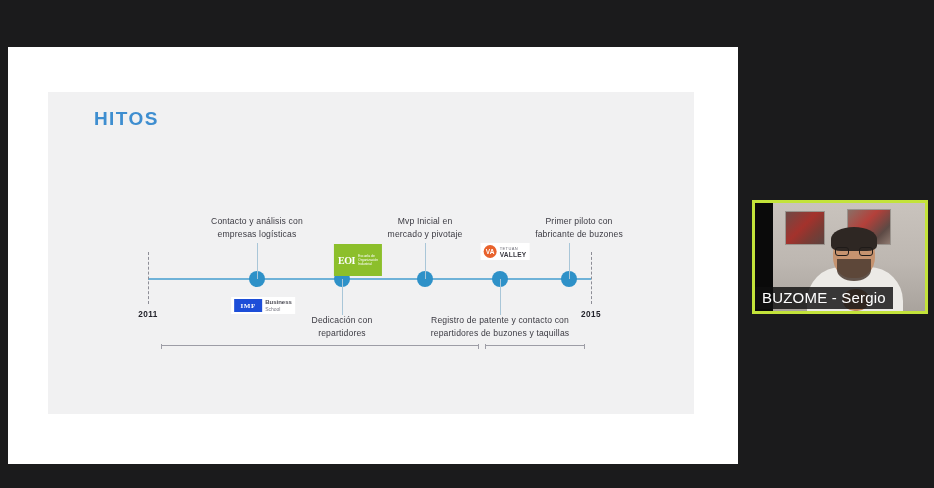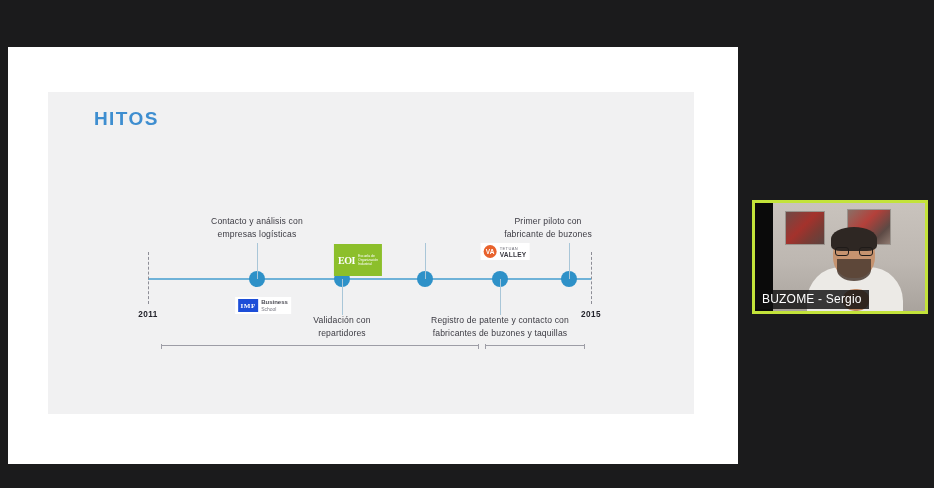--- a/index.html
+++ b/index.html
@@ -100,21 +100,21 @@
     position: absolute;
     background: #ffffff;
     display: flex;
     align-items: center;
     transform: translateX(-50%);
     padding: 2px 3px;
   }
   
   #logo-imf { top: 205px; height: 17px; }
   #logo-imf .mark {
-    width: 20px; height: 13px;
+    width: 28px; height: 13px;
     background: #1d4ed8;
     color: #ffffff;
     font-size: 7px; font-weight: bold;
     letter-spacing: .6px;
     display: flex; align-items: center; justify-content: center;
     font-family: "Liberation Serif", serif;
   }
   #logo-imf .txt { margin-left: 3px; line-height: 6.4px; text-align: left; }
   #logo-imf .t1 { font-size: 6px; font-weight: bold; color: #4c4c55; }
   #logo-imf .t2 { font-size: 5px; color: #7b7b86; }
@@ -236,21 +236,21 @@
     left: 88px; bottom: 0; width: 26px; height: 22px;
     border-radius: 45%;
     background: #c08a66;
   }
   #video-name {
     position: absolute;
     left: 0; bottom: 2px;
     padding: 2px 7px 3px 7px;
     background: rgba(16,16,16,.82);
     color: #ffffff;
-    font-size: 12px;
+    font-size: 15px;
     letter-spacing: .2px;
     white-space: nowrap;
     margin-top: 40px;
   }
 </style>
 </head>
 <body>
 
 <div id="screen">
 
@@ -266,34 +266,36 @@
       <div class="year-line" style="left:543px"></div>
       <div class="year-lbl" style="left:543px">2015</div>
 
       <div class="dot" style="left:209px"></div>
       <div class="stem up" style="left:209px"></div>
       <div class="cap above" style="left:209px">Contacto y análisis con
 empresas logísticas</div>
 
       <div class="dot" style="left:294px"></div>
       <div class="stem down" style="left:294px"></div>
-      <div class="cap below" style="left:294px">Validación con
+      <div class="cap below" style="left:294px">Dedicación con
 repartidores</div>
 
       <div class="dot" style="left:377px"></div>
       <div class="stem up" style="left:377px"></div>
+      <div class="cap above" style="left:377px">Mvp Inicial en
+mercado y pivotaje</div>
 
       <div class="dot" style="left:452px"></div>
       <div class="stem down" style="left:452px"></div>
       <div class="cap below" style="left:452px">Registro de patente y contacto con
-fabricantes de buzones y taquillas</div>
+repartidores de buzones y taquillas</div>
 
       <div class="dot" style="left:521px"></div>
       <div class="stem up" style="left:521px"></div>
-      <div class="cap above" style="left:500px">Primer piloto con
+      <div class="cap above" style="left:531px">Primer piloto con
 fabricante de buzones</div>
 
       <div class="logo" id="logo-imf" style="left:215px">
         <div class="mark">IMF</div>
         <div class="txt">
           <div class="t1">Business</div>
           <div class="t2">School</div>
         </div>
       </div>
 

